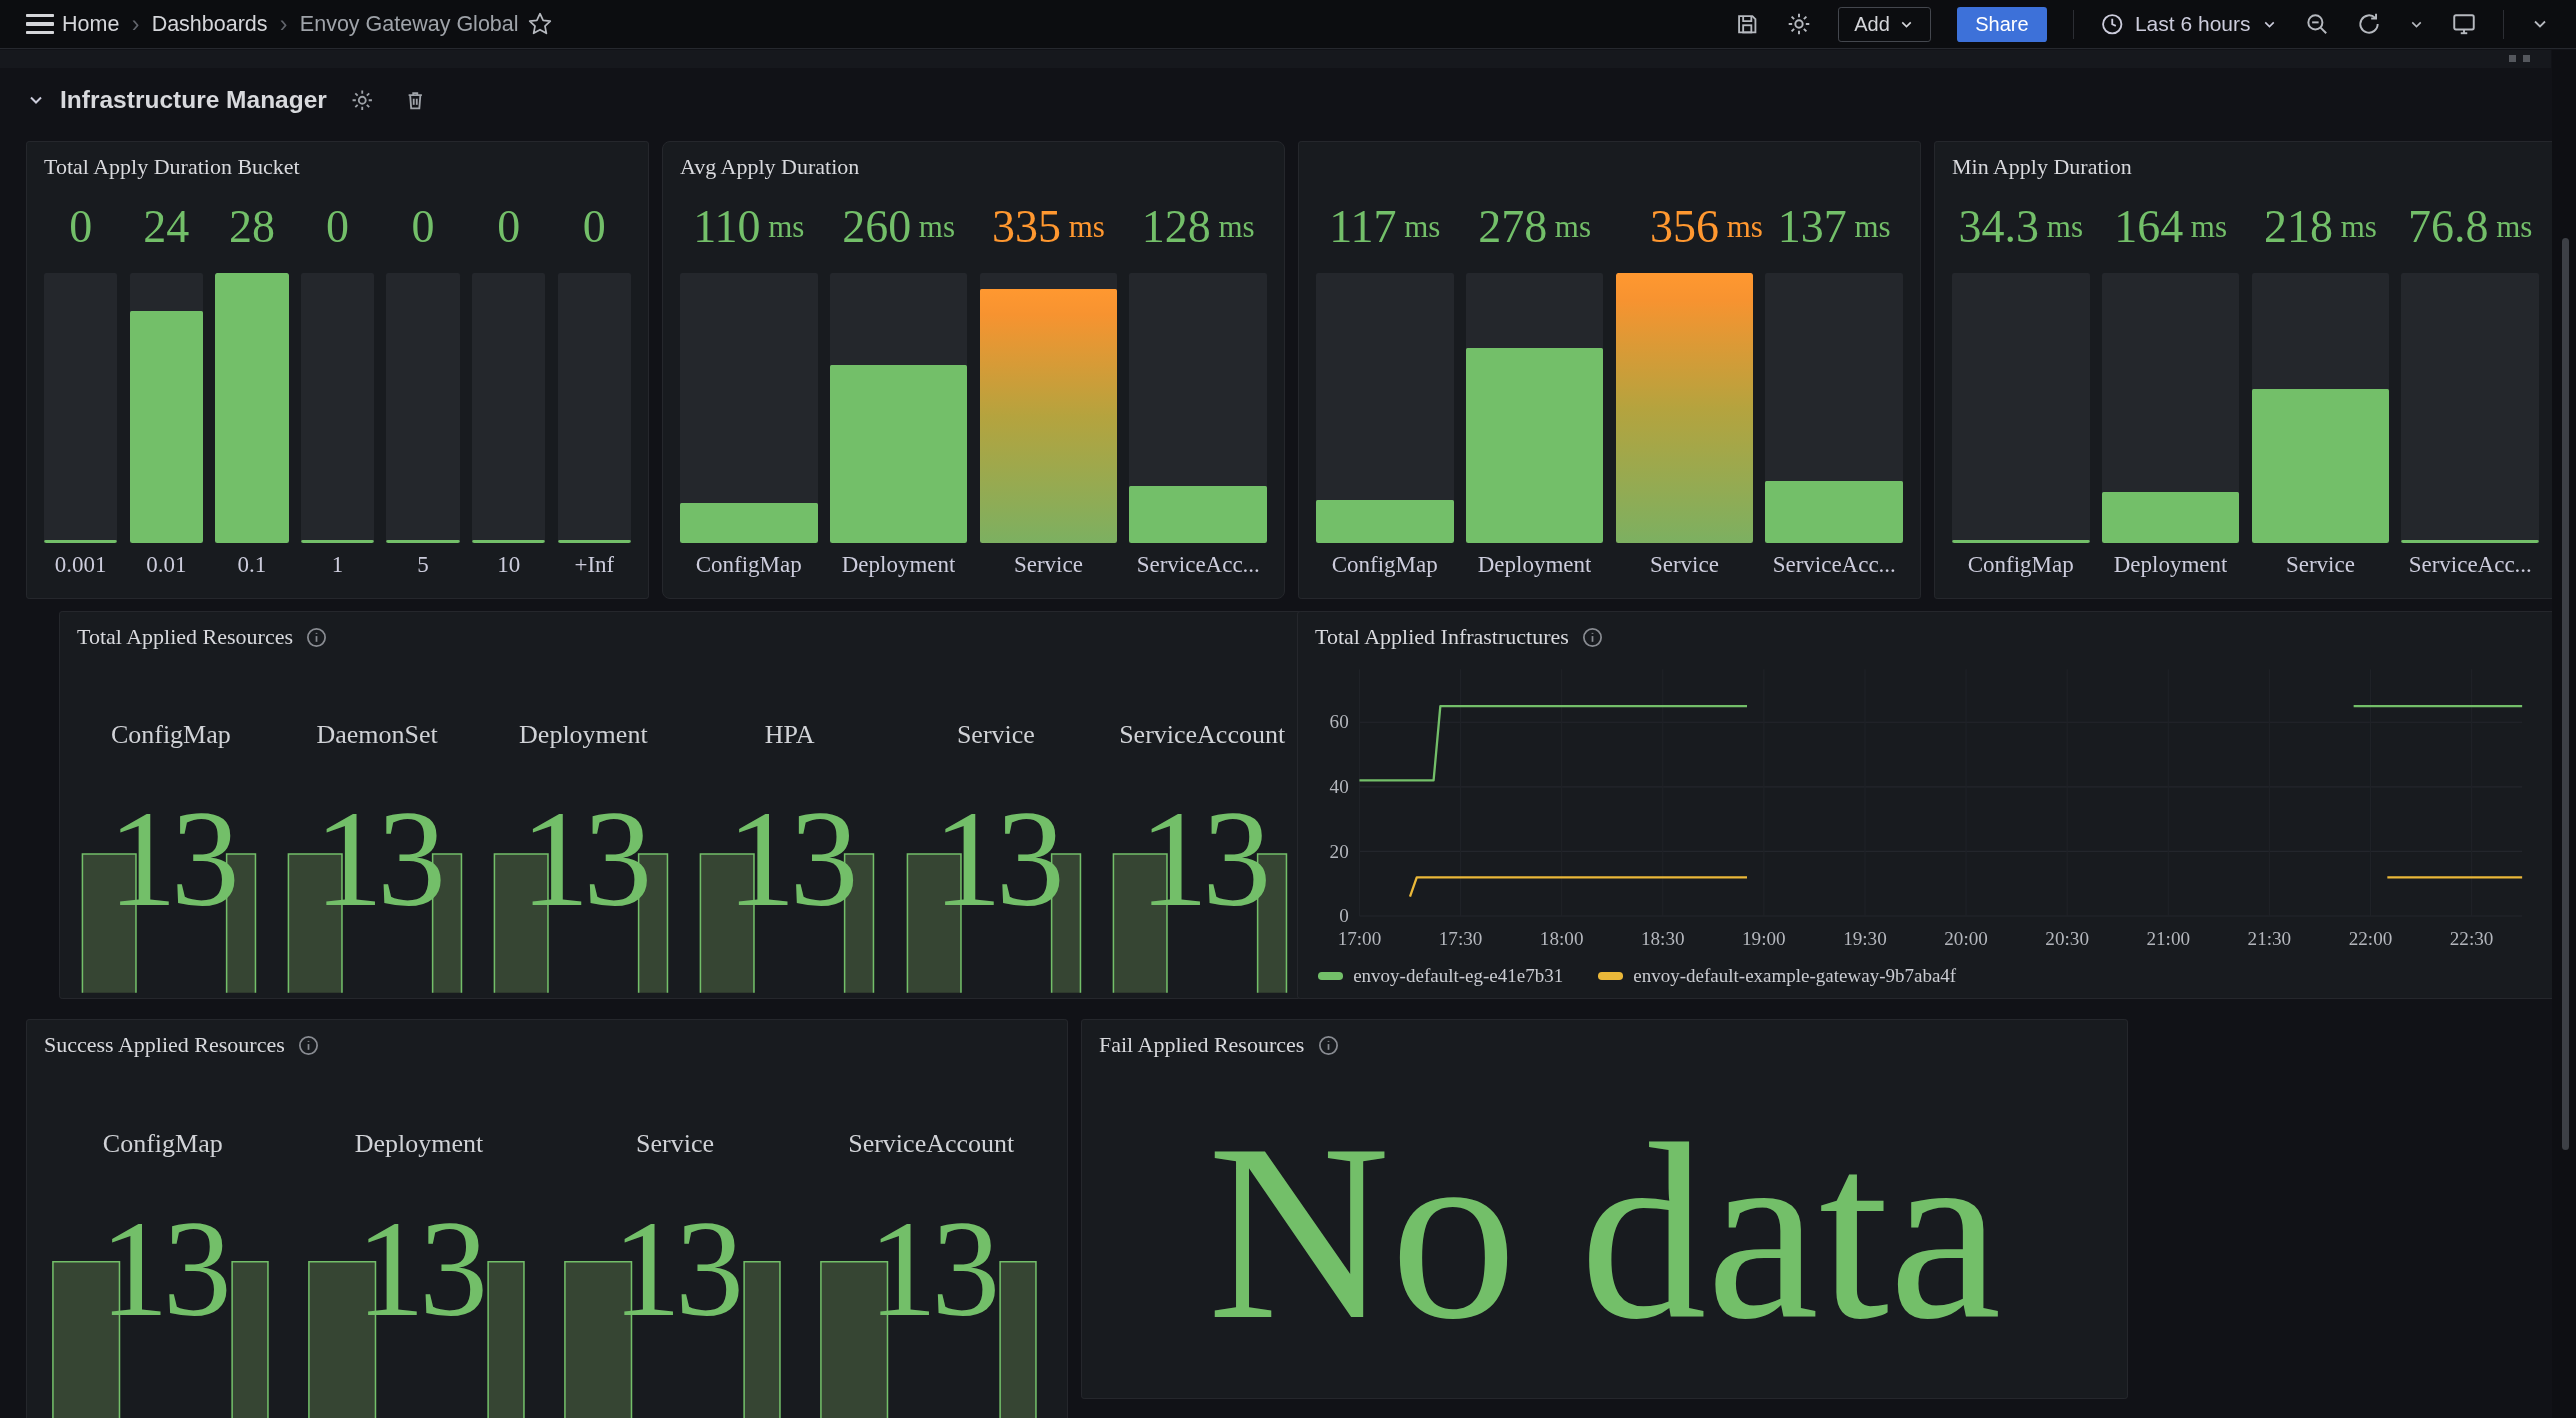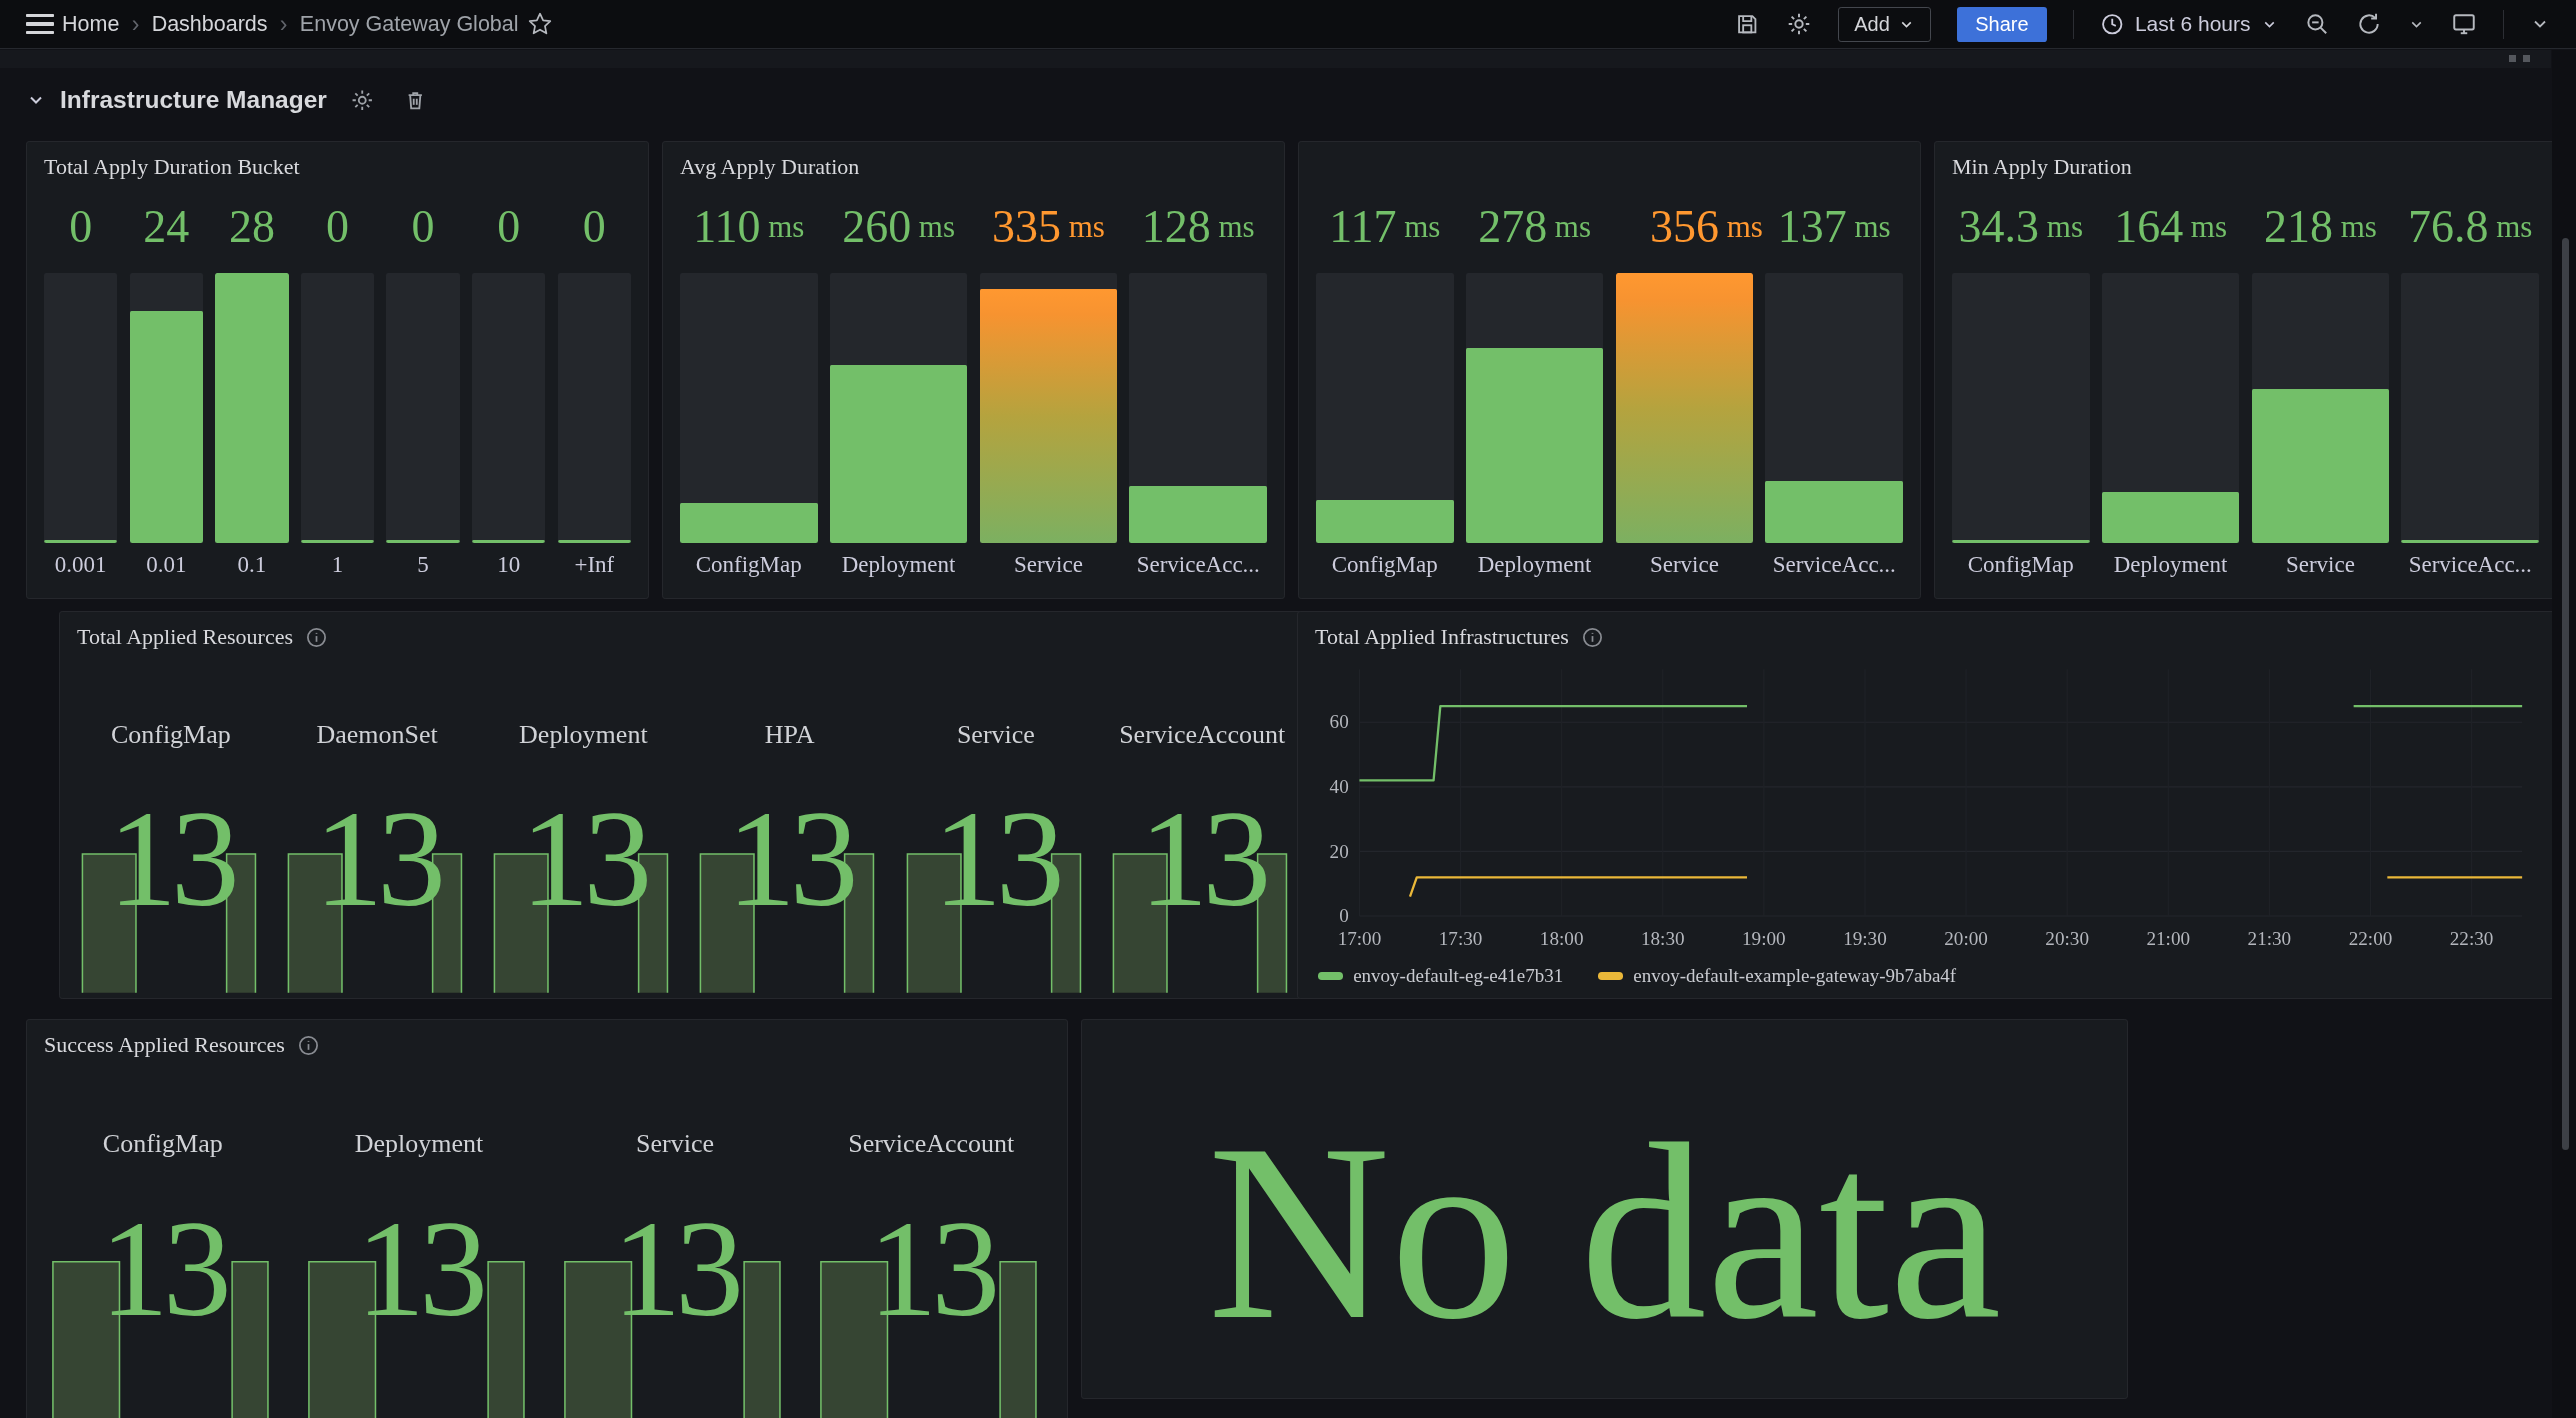--- a/index.html
+++ b/index.html
@@ -254,21 +254,21 @@
           <span class="num">0</span>
         </div>
         <div class="gtrack">
           <div class="gfill" style="height: 1.3%;"></div>
         </div>
         <div class="glabel">+Inf</div>
       </div>
   </div>
 </div>
 
-<div class="panel" style="left:662px; top:141px; width:623px; height:458px;">
+<div class="panel" style="left:662px; top:141px; width:623px; height:458px;border-radius:8px;">
   <div class="panel-title-row">
     <span class="panel-title">Avg Apply Duration</span>
   </div>
   <div class="gauge">
     <div class="gcol">
         <div class="gval" style="color: rgb(115, 191, 105);">
           <span class="num">110</span>
           <span class="unit">ms</span>
         </div>
         <div class="gtrack">
@@ -587,15 +587,25 @@
             <polygon points="23.380000000000003,240 23.380000000000003,4.8 110.22,4.8 110.22,240" fill="#364533"></polygon>
             <polyline points="23.380000000000003,240 23.380000000000003,4.8 110.22,4.8 110.22,240" fill="none" stroke="#73bf69" stroke-width="2"></polyline>
             <polygon points="257.18,240 257.18,4.8 303.94,4.8 303.94,240" fill="#364533"></polygon>
             <polyline points="257.18,240 257.18,4.8 303.94,4.8 303.94,240" fill="none" stroke="#73bf69" stroke-width="2"></polyline>
           </svg></div>
       </div>
   </div>
 </div>
 
 <div class="panel" style="left:1081px; top:1019px; width:1047px; height:380px;">
+  <div class="panel-title-row">
+    <span class="panel-title">Fail Applied Resources</span>
+    <span class="info-ic">
+      <svg class="ic" width="23" height="23" viewBox="0 0 24 24" fill="none" stroke="currentColor" stroke-width="1.8">
+          <circle cx="12" cy="12" r="9"></circle>
+          <line x1="12" y1="10.5" x2="12" y2="16.5"></line>
+          <line x1="12" y1="7.2" x2="12" y2="8.2"></line>
+        </svg>
+    </span>
+  </div>
   <div class="nodata">No data</div>
 </div>
 
 
 </body></html>

